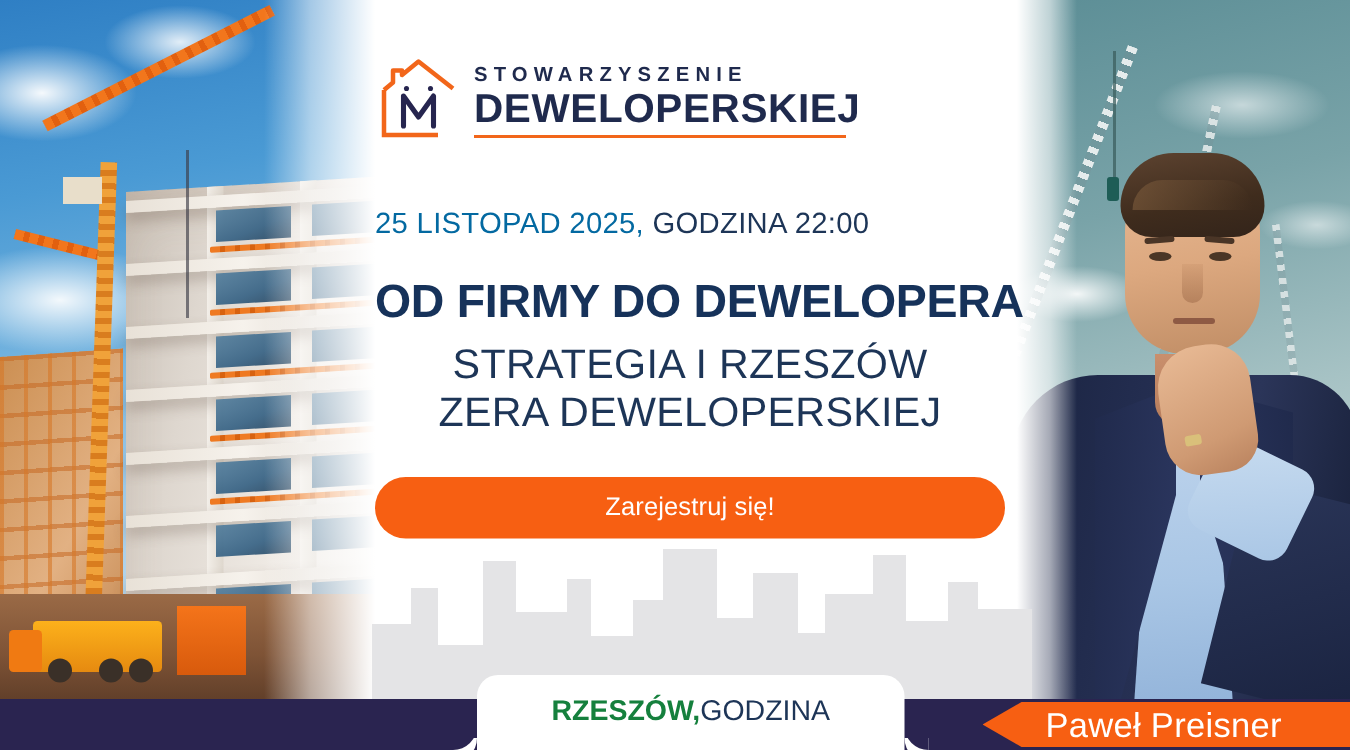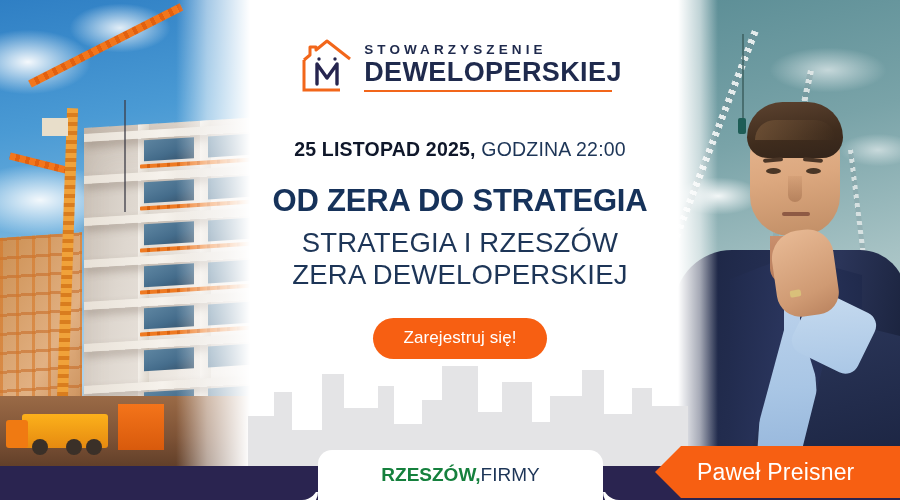--- a/index.html
+++ b/index.html
@@ -235,21 +235,21 @@
 
   
   .skyline {
     position:absolute; left:248px; bottom:30px; width:440px; height:120px;
     opacity:1;
   }
 
   
   .center {
     position:absolute; left:250px; top:0; width:420px; height:470px;
-    display:flex; flex-direction:column; align-items:center;
+    display:flex; flex-direction:column; 
     z-index:5;
   }
 
   
   .logo { margin-top:38px; display:flex; align-items:flex-end; }
   .logo-mark { width:60px; height:56px; flex:0 0 auto; }
   .logo-txt { margin-left:6px; padding-bottom:2px; }
   .logo-top {
     font-size:13.5px; font-weight:700; letter-spacing:4.1px;
     color:#1f2a4d; line-height:1;
@@ -259,21 +259,21 @@
     color:#1f2a4d; line-height:1.05; margin-top:2px;
   }
   .logo-rule {
     height:2.5px; background:#f2661a; width:248px; margin-top:3px;
   }
 
   
   .date-line {
     margin-top:44px; font-size:19.5px; letter-spacing:.2px; white-space:nowrap;
   }
-  .date-strong { color:#0f172a; font-weight:700; }
+  .date-strong { color:#0369a1; font-weight:400; }
   .date-rest   { color:#1d3557; font-weight:400; }
 
   
   .title-main {
     margin-top:22px; font-size:31px; font-weight:700; letter-spacing:-.2px;
     color:#16325a; white-space:nowrap;
   }
   .title-sub {
     margin-top:8px; font-size:27.5px; font-weight:400; letter-spacing:.2px;
     color:#1d3557; line-height:1.18; text-align:center; white-space:nowrap;
@@ -301,21 +301,21 @@
   .loc-tab:before, .loc-tab:after {
     content:""; position:absolute; bottom:0; width:16px; height:16px;
     background:transparent; box-shadow:0 8px 0 0 #ffffff;
   }
   .loc-tab:before { left:-16px; border-bottom-right-radius:16px; }
   .loc-tab:after  { right:-16px; border-bottom-left-radius:16px; }
   .loc-strong { color:#15803d; font-weight:700; }
   .loc-rest   { color:#1d3557; font-weight:400; }
 
   .speaker {
-    position:absolute; right:0; bottom:2px; width:245px; height:52px;
+    position:absolute; right:0; bottom:2px; width:245px; height:30px;
     background:#f75f12; z-index:9;
     clip-path:polygon(26px 0, 100% 0, 100% 100%, 26px 100%, 0 50%);
     display:flex; align-items:center;
     padding-left:42px;
     color:#ffffff; font-size:23px; font-weight:400; letter-spacing:.2px;
   }
 </style>
 </head>
 <body>
 
@@ -440,33 +440,33 @@
         <div class="logo-top">STOWARZYSZENIE</div>
         <div class="logo-main">DEWELOPERSKIEJ</div>
         <div class="logo-rule"></div>
       </div>
     </div>
 
     <div class="date-line">
       <span class="date-strong">25 LISTOPAD 2025,</span><span class="date-rest"> GODZINA 22:00</span>
     </div>
 
-    <div class="title-main">OD ZERA DO STRATEGIA</div>
+    <div class="title-main">OD FIRMY DO DEWELOPERA</div>
     <div class="title-sub">
       <span>STRATEGIA I RZESZÓW</span><br>
       <span>ZERA DEWELOPERSKIEJ</span>
     </div>
 
     <button class="cta">Zarejestruj się!</button>
   </div>
 
   <div class="footer-bar"></div>
 
   <div class="loc-tab">
     <span class="loc-strong">RZESZÓW,</span>
-      <span class="loc-rest"> FIRMY</span>
+      <span class="loc-rest"> GODZINA</span>
   </div>
 
   <div class="speaker">
     <span>Paweł Preisner</span>
   </div>
 
 </div>
 
 </body></html>

